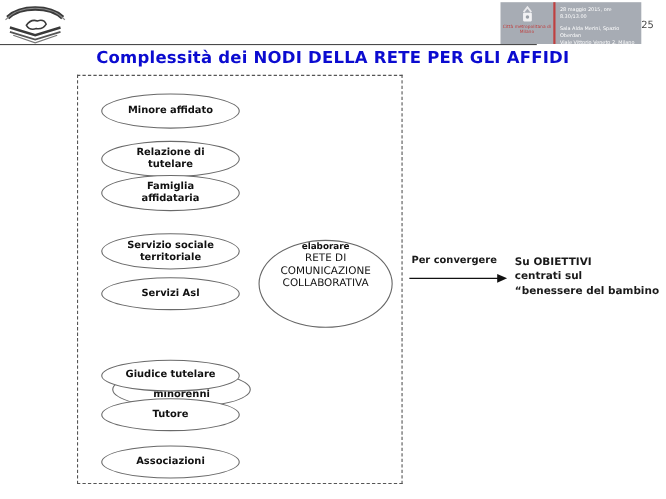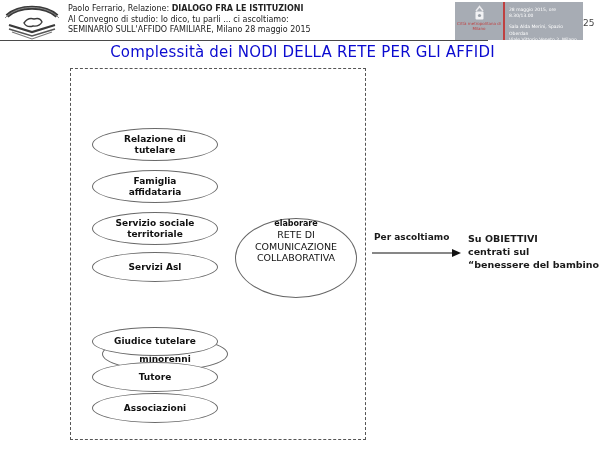--- a/index.html
+++ b/index.html
@@ -19,21 +19,21 @@
   
   .banner { position:absolute; left:455px; top:2px; width:128px; height:38px; display:flex; }
   .banner-left { width:48px; display:flex; flex-direction:column; align-items:center; padding-top:3px; }
   .banner-org { font-size:4px; line-height:4.6px; text-align:center; margin-top:1px; }
   .banner-divider { width:2px; }
   .banner-right { flex:1; padding:5px 2px 0 4px; font-size:4.5px; line-height:6.2px; color:#ffffff; }
   .banner-right .b-line1 { margin-bottom:5px; }
 
   
   .title { position:absolute; left:0; top:43px; width:605px; text-align:center;
-           font-size:15px; font-weight:normal; letter-spacing:0.2px; }
+           font-size:15px; font-weight:bold; letter-spacing:0.2px; }
 
   
   .dashed-box { position:absolute; left:70px; top:68px; width:296px; height:372px; border:1px dashed #555; }
   .node {
     position:absolute; border:1px solid #6a6a6a; border-radius:50%; background:#fff;
     display:flex; flex-direction:column; justify-content:center; align-items:center;
     text-align:center; font-size:9px; font-weight:bold; color:#111; line-height:11px;
   }
   .center-ellipse {
     position:absolute; left:235px; top:218px; width:122px; height:80px;
@@ -55,25 +55,20 @@
 
   <svg class="logo" viewBox="0 0 56 38">
     <path d="M3,14 C15,3 41,3 53,14" stroke="#3a3a3a" stroke-width="4" fill="none"></path>
     <path d="M1,16 C14,2 42,2 55,16" stroke="#8a8a8a" stroke-width="1" fill="none"></path>
     <path d="M20,21 q4,-6 10,-4 q6,-2 8,3 q-3,5 -9,4 q-6,2 -9,-3 z" fill="#ffffff" stroke="#3a3a3a" stroke-width="1.4"></path>
     <path d="M5,23 L28,30 L51,23" stroke="#3a3a3a" stroke-width="2.2" fill="none"></path>
     <path d="M5,27 L28,34 L51,27" stroke="#555555" stroke-width="1.6" fill="none"></path>
     <path d="M8,30 L28,37 L48,30" stroke="#777777" stroke-width="1.1" fill="none"></path>
   </svg>
 
-  <div class="header-text">
-    <div><span>Paolo Ferrario, Relazione: </span><b>DIALOGO FRA LE ISTITUZIONI</b></div>
-    <div>Al Convegno di studio: Io dico, tu parli ... ci ascoltiamo:</div>
-    <div>SEMINARIO SULL'AFFIDO FAMILIARE, Milano 28 maggio 2015</div>
-  </div>
 
   <div class="banner" style="background:#a7acb4;">
     <div class="banner-left">
       <svg width="13" height="16" viewBox="0 0 13 16">
         <path d="M3,6 L6.5,1.5 L10,6" stroke="#e9e9ec" stroke-width="1.6" fill="none"></path>
         <rect x="2.5" y="6.5" width="8" height="8" rx="1" fill="#f2f2f4"></rect>
         <circle cx="6.5" cy="10.5" r="1.6" fill="#9aa0a8"></circle>
       </svg>
       <div class="banner-org" style="color:#bf4040;">Città metropolitana di Milano</div>
     </div>
@@ -84,58 +79,61 @@
       <div>Viale Vittorio Veneto 2, Milano</div>
     </div>
   </div>
 
   <div class="page-number">25</div>
   <div class="header-rule"></div>
 
   <h1 class="title" style="color:#0b0bd0;">Complessità dei NODI DELLA RETE PER GLI AFFIDI</h1>
 
   <div class="dashed-box">
+    <div class="node" style="left:21px;top:16px;width:126px;height:32px;">
+      <span>Minore affidato</span>
+    </div>
     <div class="node" style="left:21px;top:59px;width:126px;height:33px;">
       <span>Relazione di</span>
       <span>tutelare</span>
     </div>
-    <div class="node" style="left:21px;top:101px;width:126px;height:33px;">
+    <div class="node" style="left:21px;top:90px;width:126px;height:33px;">
       <span>Famiglia</span>
       <span>affidataria</span>
     </div>
     <div class="node" style="left:21px;top:143px;width:126px;height:33px;">
       <span>Servizio sociale</span>
       <span>territoriale</span>
     </div>
     <div class="node" style="left:21px;top:183px;width:126px;height:30px;">
       <span>Servizi Asl</span>
     </div>
     <div class="node" style="left:31px;top:224px;width:126px;height:34px;margin-top:44px;">
       <span>Tribunale per i</span>
       <span>minorenni</span>
     </div>
     <div class="node" style="left:21px;top:258px;width:126px;height:29px;">
       <span>Giudice tutelare</span>
     </div>
     <div class="node" style="left:21px;top:293px;width:126px;height:30px;">
       <span>Tutore</span>
     </div>
-    <div class="node" style="left:21px;top:324px;width:126px;height:30px;">
+    <div class="node" style="left:21px;top:336px;width:126px;height:30px;">
       <span>Associazioni</span>
     </div>
   </div>
 
   <div class="center-ellipse">
     <span class="ce-small">elaborare</span>
     <span class="ce-caps">RETE DI</span>
     <span class="ce-caps">COMUNICAZIONE</span>
     <span class="ce-caps">COLLABORATIVA</span>
   </div>
 
-  <div class="arrow-label">Per ascoltiamo</div>
+  <div class="arrow-label">Per convergere</div>
   <svg class="arrow-svg" width="90" height="12" viewBox="0 0 90 12">
     <line x1="0" y1="6" x2="81" y2="6" stroke="#111" stroke-width="1.2"></line>
     <polygon points="80,2 89,6 80,10" fill="#111"></polygon>
   </svg>
 
   <div class="result">
     <div>Su OBIETTIVI</div>
     <div>centrati sul</div>
     <div>“benessere del bambino</div>
   </div>

